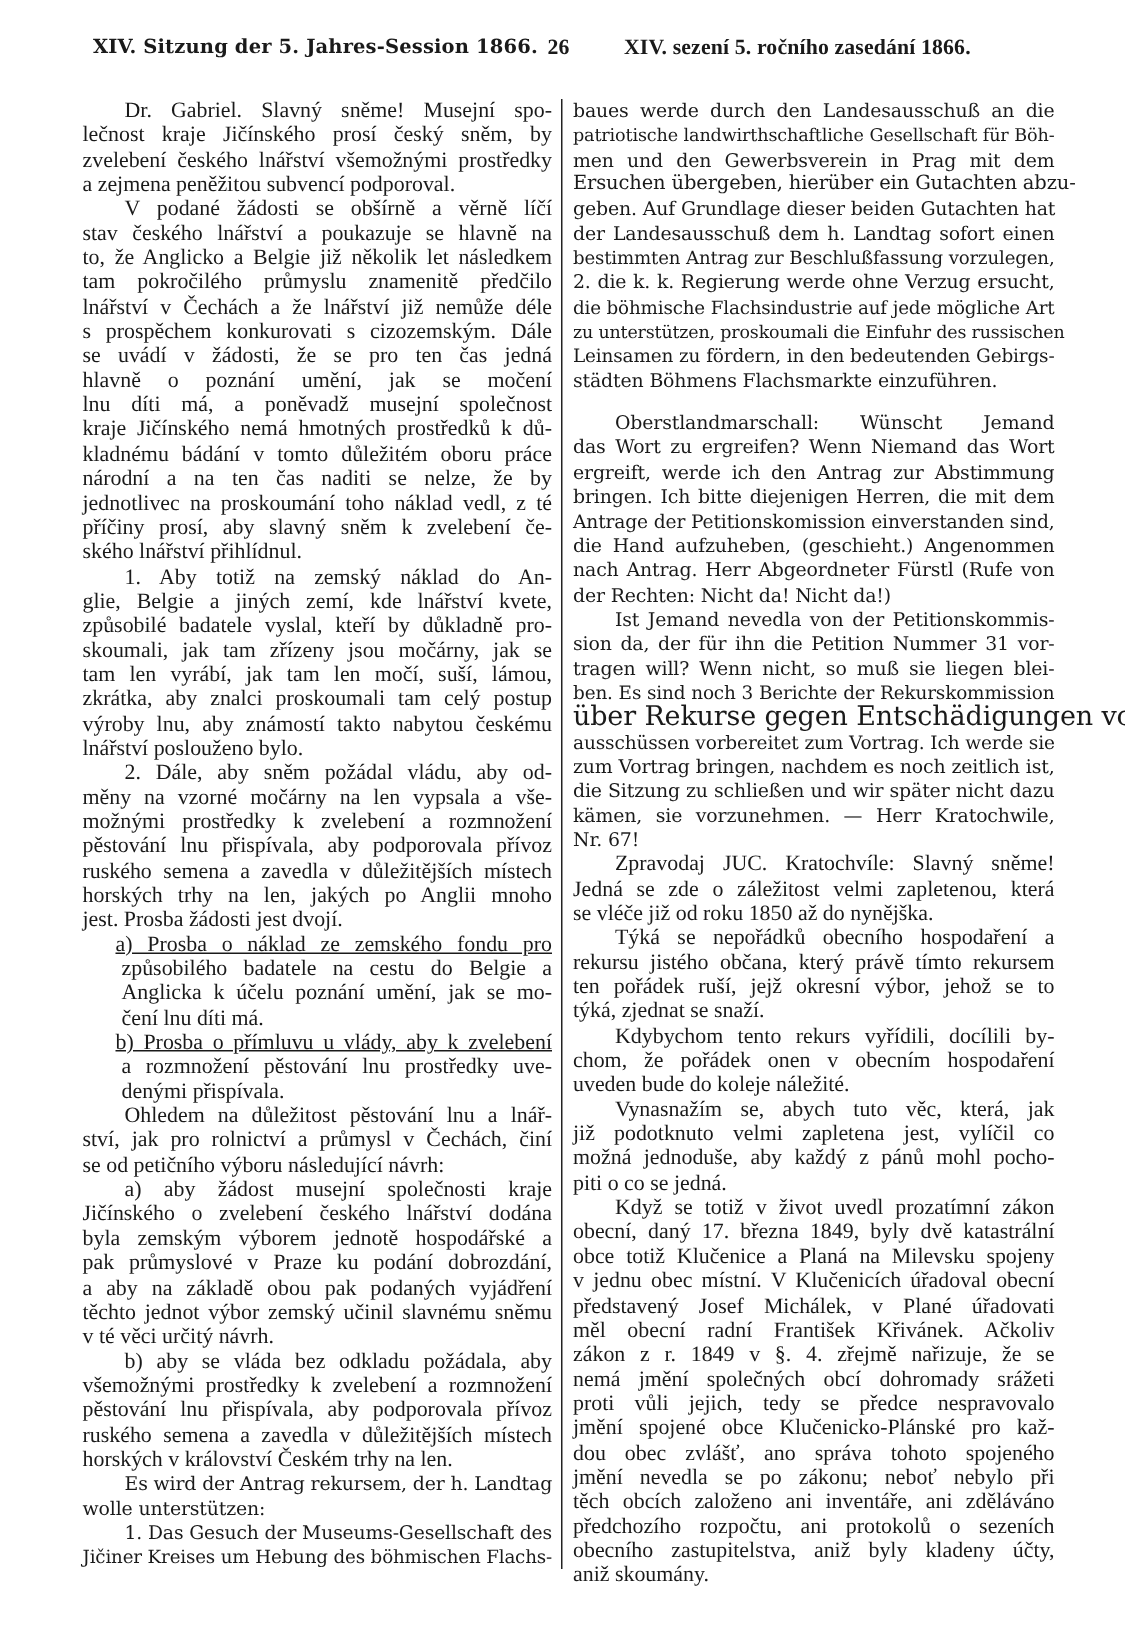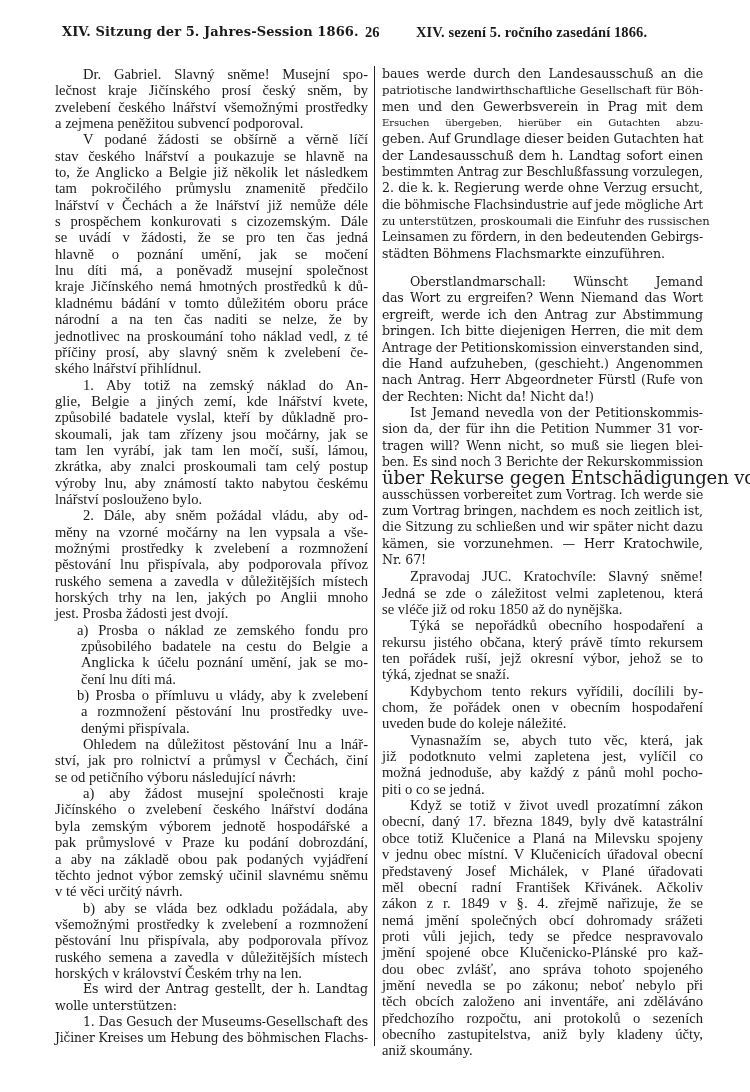--- a/index.html
+++ b/index.html
@@ -10,21 +10,21 @@
   .h-left { left: 0; font-family: "DejaVu Serif", serif; font-size: 13px; font-weight: bold; }
   .h-num { left: 303px; }
   .h-right { left: 354px; }
   .col { position: absolute; top: 66px; font-size: 14.6px; line-height: 16.35px; }
   .col-left { left: 55px; width: 313px; font-family: "Liberation Serif", serif; }
   .col-right { left: 382px; width: 321px; }
   .divider { position: absolute; left: 374px; top: 66px; width: 1px; height: 980px; background: #222; }
   .line { white-space: nowrap; text-align: justify; text-align-last: justify; height: 16.35px; overflow: visible; }
   .line.last { text-align-last: left; }
   .ind { padding-left: 28px; }
-  .ind2 { padding-left: 22px; }
+  .ind2 { padding-left: 22px; text-decoration: underline; }
   .hang { padding-left: 26px; }
   .frak { font-family: "DejaVu Serif", serif; font-size: 12.6px; letter-spacing: -0.1px; }
   .cz { font-family: "Liberation Serif", serif; }
 </style>
 </head>
 <body>
 
 <div class="header">
   <span class="h-left">XIV. Sitzung der 5. Jahres-Session 1866.</span>
   <span class="h-num">26</span>
@@ -81,31 +81,31 @@
     <div class="line " style="white-space: nowrap;">byla zemským výborem jednotě hospodářské a</div>
     <div class="line " style="white-space: nowrap;">pak průmyslové v Praze ku podání dobrozdání,</div>
     <div class="line " style="white-space: nowrap;">a aby na základě obou pak podaných vyjádření</div>
     <div class="line " style="white-space: nowrap;">těchto jednot výbor zemský učinil slavnému sněmu</div>
     <div class="line last" style="white-space: nowrap;">v té věci určitý návrh.</div>
     <div class="line ind" style="white-space: nowrap;">b) aby se vláda bez odkladu požádala, aby</div>
     <div class="line " style="white-space: nowrap;">všemožnými prostředky k zvelebení a rozmnožení</div>
     <div class="line " style="white-space: nowrap;">pěstování lnu přispívala, aby podporovala přívoz</div>
     <div class="line " style="white-space: nowrap;">ruského semena a zavedla v důležitějších místech</div>
     <div class="line last" style="white-space: nowrap;">horských v království Českém trhy na len.</div>
-    <div class="line ind frak" style="white-space: nowrap;">Es wird der Antrag gestellt, der h. Landtag</div>
+    <div class="line ind frak" style="white-space: nowrap;">Es wird der Antrag rekursem, der h. Landtag</div>
     <div class="line frak last" style="white-space: nowrap;">wolle unterstützen:</div>
     <div class="line ind frak" style="white-space: nowrap; font-size: 12.52px;">1. Das Gesuch der Museums-Gesellschaft des</div>
     <div class="line frak" style="white-space: nowrap; font-size: 12.1722px;">Jičiner Kreises um Hebung des böhmischen Flachs-</div>
   </div>
 <div class="divider"></div>
 <div class="col col-right" id="col-right">
     <div class="line frak" style="white-space: nowrap;">baues werde durch den Landesausschuß an die</div>
     <div class="line frak" style="white-space: nowrap; font-size: 11.7235px;">patriotische landwirthschaftliche Gesellschaft für Böh-</div>
     <div class="line frak" style="white-space: nowrap;">men und den Gewerbsverein in Prag mit dem</div>
-    <div class="line frak" style="white-space: nowrap; font-size: 10px;">Ersuchen übergeben, hierüber ein Gutachten abzu-</div>
+    <div class="line frak" style="white-space: nowrap; font-size: 13px;">Ersuchen übergeben, hierüber ein Gutachten abzu-</div>
     <div class="line frak" style="white-space: nowrap;">geben. Auf Grundlage dieser beiden Gutachten hat</div>
     <div class="line frak" style="white-space: nowrap;">der Landesausschuß dem h. Landtag sofort einen</div>
     <div class="line frak" style="white-space: nowrap; font-size: 12.1096px;">bestimmten Antrag zur Beschlußfassung vorzulegen,</div>
     <div class="line frak" style="white-space: nowrap;">2. die k. k. Regierung werde ohne Verzug ersucht,</div>
     <div class="line frak" style="white-space: nowrap; font-size: 12.1825px;">die böhmische Flachsindustrie auf jede mögliche Art</div>
     <div class="line frak" style="white-space: nowrap; font-size: 11.6224px;">zu unterstützen, proskoumali die Einfuhr des russischen</div>
     <div class="line frak" style="white-space: nowrap; font-size: 12.2936px;">Leinsamen zu fördern, in den bedeutenden Gebirgs-</div>
     <div class="line frak last" style="white-space: nowrap;">städten Böhmens Flachsmarkte einzuführen.</div>
     <div class="line ind frak" style="white-space: nowrap; margin-top: 12px;">Oberstlandmarschall:  Wünscht Jemand</div>
     <div class="line frak" style="white-space: nowrap;">das Wort zu ergreifen? Wenn Niemand das Wort</div>

